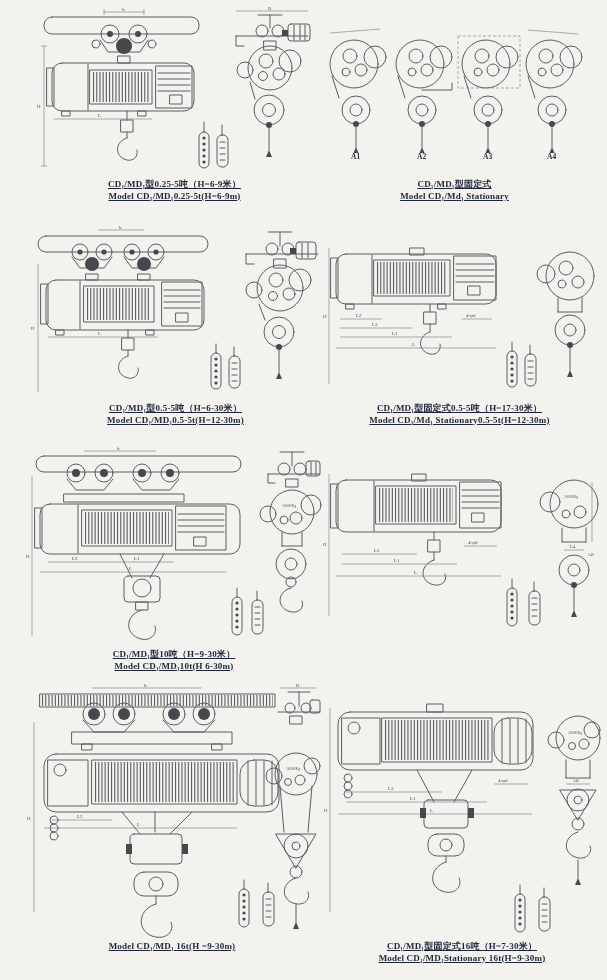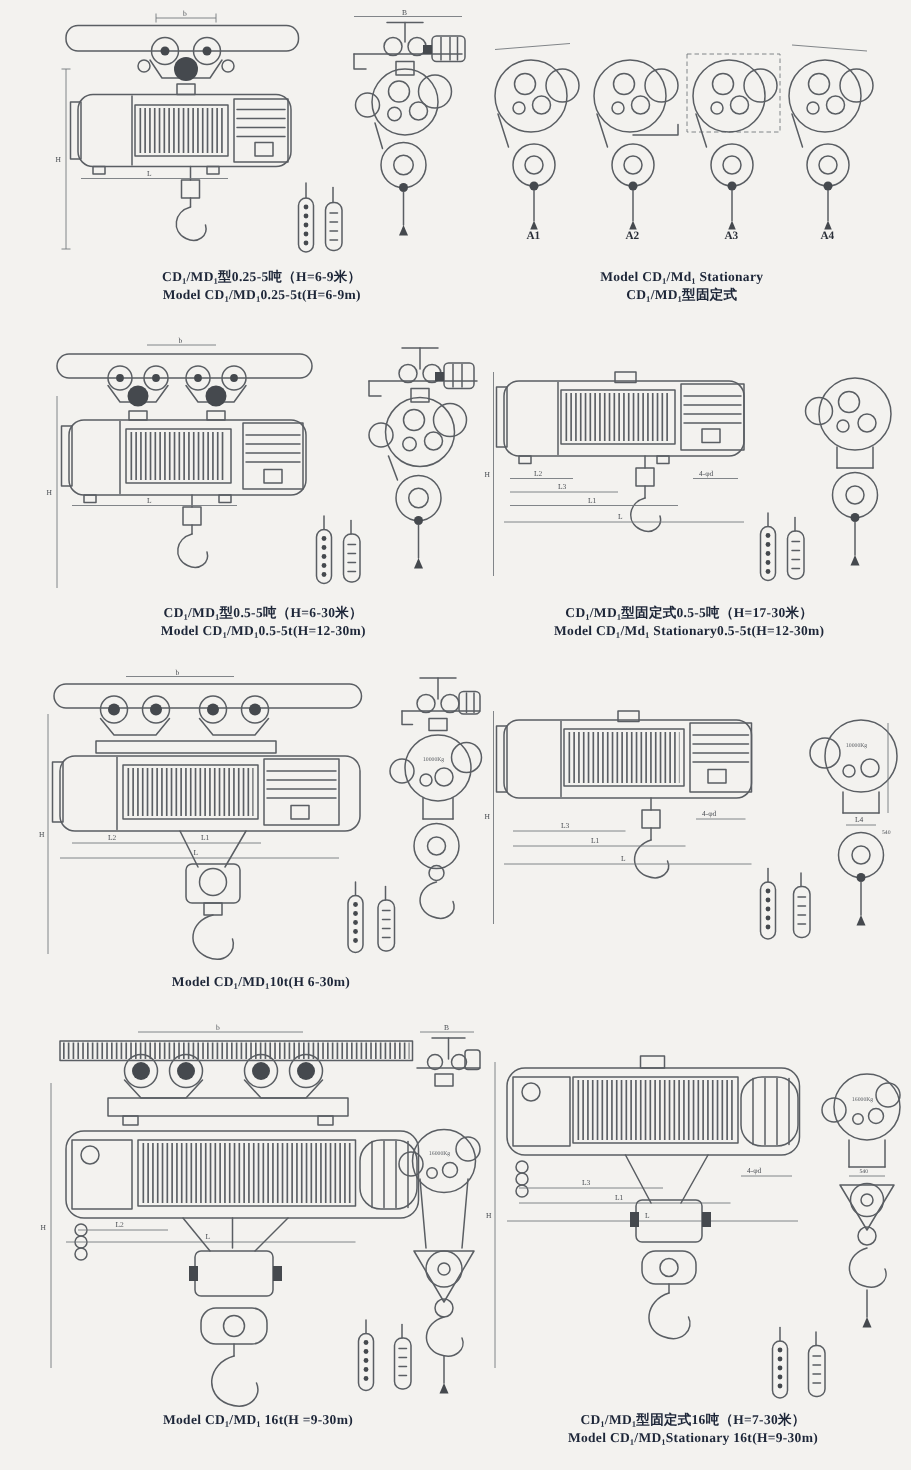--- a/index.html
+++ b/index.html
@@ -1,21 +1,21 @@
 <!DOCTYPE html>
 <html><head>
 <meta charset="utf-8">
 <style>
   html,body{margin:0;padding:0;}
   body{width:607px;height:980px;background:#f3f2ef;font-family:"Liberation Serif","DejaVu Serif",serif;}
   #page{position:relative;width:607px;height:980px;background:#f3f2ef;overflow:hidden;}
   .panel{position:absolute;}
   .panel svg{display:block;overflow:visible;}
   .cap{margin-top:3px;text-align:center;font-weight:bold;font-size:9px;line-height:11.5px;
-       color:#1d2638;letter-spacing:.2px;white-space:nowrap;}
+       color:#1d2638;letter-spacing:.2px;white-space:nowrap;text-decoration:underline;}
   
   .s{fill:none;stroke:#5a5e63;stroke-width:1;stroke-linecap:round;stroke-linejoin:round;}
   .sf{fill:#45494e;stroke:none;}
   .dim{fill:none;stroke:#74787d;stroke-width:.6;}
   .dash{stroke-dasharray:3 2;}
   .drum{fill:none;stroke:#5b5f64;stroke-dasharray:1.1 2.1;}
   text.t{font-family:"Liberation Serif","DejaVu Serif",serif;font-size:5px;fill:#4b4f54;}
   text.t4{font-family:"Liberation Serif","DejaVu Serif",serif;font-size:3.8px;fill:#55595e;}
   text.tl{font-family:"Liberation Serif","DejaVu Serif",serif;font-size:7.5px;font-weight:bold;fill:#2a2f38;}
 </style>
@@ -182,22 +182,22 @@
         <line class="s" x1="-26" y1="70" x2="-19" y2="92"></line>
         <circle class="s" cx="-2" cy="104" r="14"></circle>
           <circle class="s" cx="-2" cy="104" r="6"></circle>
         <circle class="sf" cx="-2" cy="118" r="3"></circle>
         <line class="s" x1="-2" y1="121" x2="-2" y2="141"></line>
           <path class="sf" d="M-2,141 l-2.5,6 h5 z"></path>
         <text class="tl" x="-7" y="153">A4</text>
       </g>
     </svg>
     <div class="cap">
+      <div>CD₁/MD₁型固定式</div>
       <div>Model CD₁/Md₁ Stationary</div>
-      <div>CD₁/MD₁型固定式</div>
     </div>
   </div>
 
   <div class="panel" style="left:28px;top:224px;width:295px">
     <svg width="295" height="176" viewBox="0 0 295 176">
       <g>
         <line class="dim" x1="70" y1="6" x2="116" y2="6"></line>
         <text class="t" x="91" y="4.5">b</text>
         <rect class="s" x="10" y="12" width="170" height="16" rx="8"></rect>
         <g>
@@ -450,20 +450,21 @@
         <line class="s" x1="258" y1="86" x2="258" y2="100"></line>
           <line class="s" x1="278" y1="86" x2="278" y2="100"></line>
         <line class="s" x1="258" y1="100" x2="278" y2="100"></line>
         <circle class="s" cx="267" cy="118" r="15"></circle>
           <circle class="s" cx="267" cy="118" r="6"></circle>
         <circle class="s" cx="267" cy="136" r="5"></circle>
         <path class="s" d="M267,142 c-13,3 -15,18 -3,23 c10,4 17,-3 14,-10"></path>
       </g>
     </svg>
     <div class="cap">
+      <div>CD₁/MD₁型10吨（H=9-30米）</div>
       <div>Model CD₁/MD₁10t(H 6-30m)</div>
     </div>
   </div>
 
   <div class="panel" style="left:322px;top:446px;width:275px">
     <svg width="275" height="200" viewBox="0 0 275 200">
       <g>
         <rect class="s" x="90" y="28" width="14" height="7"></rect>
         <rect class="s" x="14" y="34" width="165" height="52" rx="10"></rect>
         <rect class="s" x="9" y="38" width="7" height="44"></rect>

